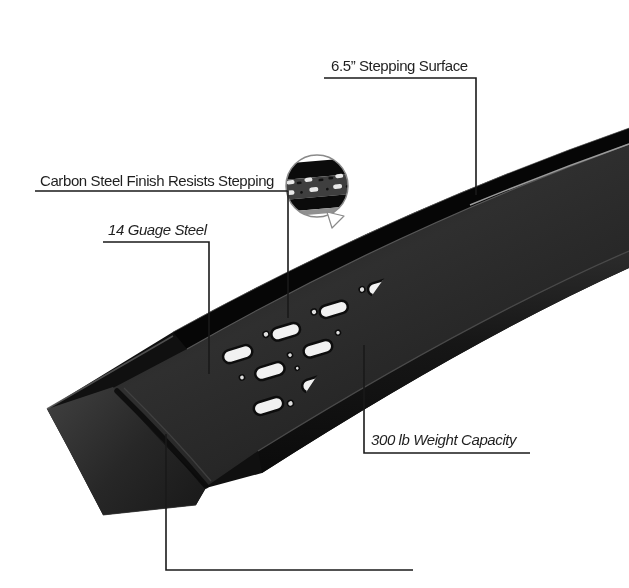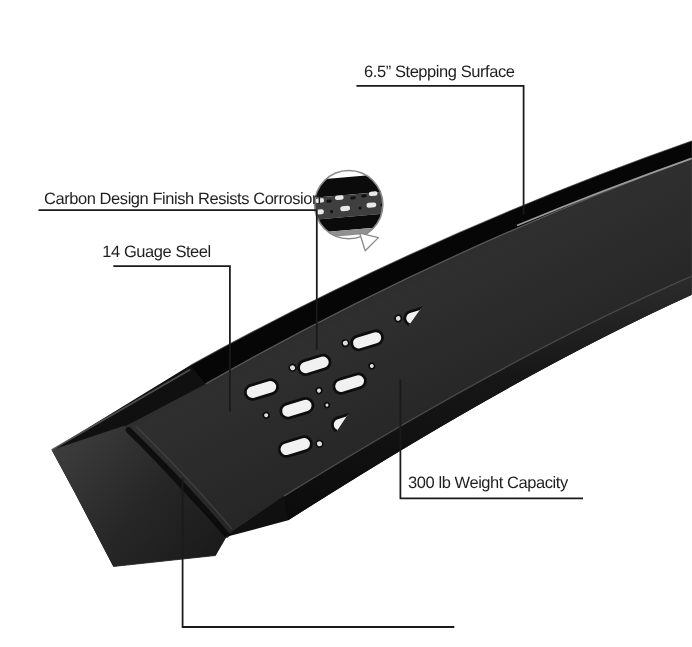--- a/index.html
+++ b/index.html
@@ -14,22 +14,22 @@
   .lbl{
     position:absolute;
     font-size:15px;
     line-height:18px;
     letter-spacing:-0.4px;
     color:#1f1f1f;
     white-space:nowrap;
   }
   #lbl-step   {left:331px;top:57px;}
   #lbl-carbon {left:40px; top:172px;}
-  #lbl-gauge  {left:93px;top:221px;}
-  #lbl-weight {left:371px;top:431px;}
+  #lbl-gauge  {left:108px;top:221px;font-style:italic;}
+  #lbl-weight {left:371px;top:431px;font-style:italic;}
   #lbl-piece  {left:170px;top:546px;}
   .leader{fill:none;stroke:#1a1a1a;stroke-width:1.6;}
 </style>
 </head>
 <body>
 
 <div id="canvas">
 
   <svg id="art" width="629" height="588" viewBox="0 0 629 588">
     <defs>
@@ -180,16 +180,16 @@
     <g>
       <path class="leader" d="M 324,78 L 476,78 L 476,195"></path>
       <path class="leader" d="M 35,191 L 288,191 L 288,318"></path>
       <path class="leader" d="M 103,242 L 209,242 L 209,374"></path>
       <path class="leader" d="M 364,345 L 364,453 L 530,453"></path>
       <path class="leader" d="M 166,434 L 166,570 L 413,570"></path>
     </g>
   </svg>
 
   <div class="lbl" id="lbl-step">6.5” Stepping Surface</div>
-  <div class="lbl" id="lbl-carbon">Carbon Design Finish Resists Corrosion</div>
+  <div class="lbl" id="lbl-carbon">Carbon Steel Finish Resists Stepping</div>
   <div class="lbl" id="lbl-gauge">14 Guage Steel</div>
   <div class="lbl" id="lbl-weight">300 lb Weight Capacity</div>
 </div>
 
 </body></html>

